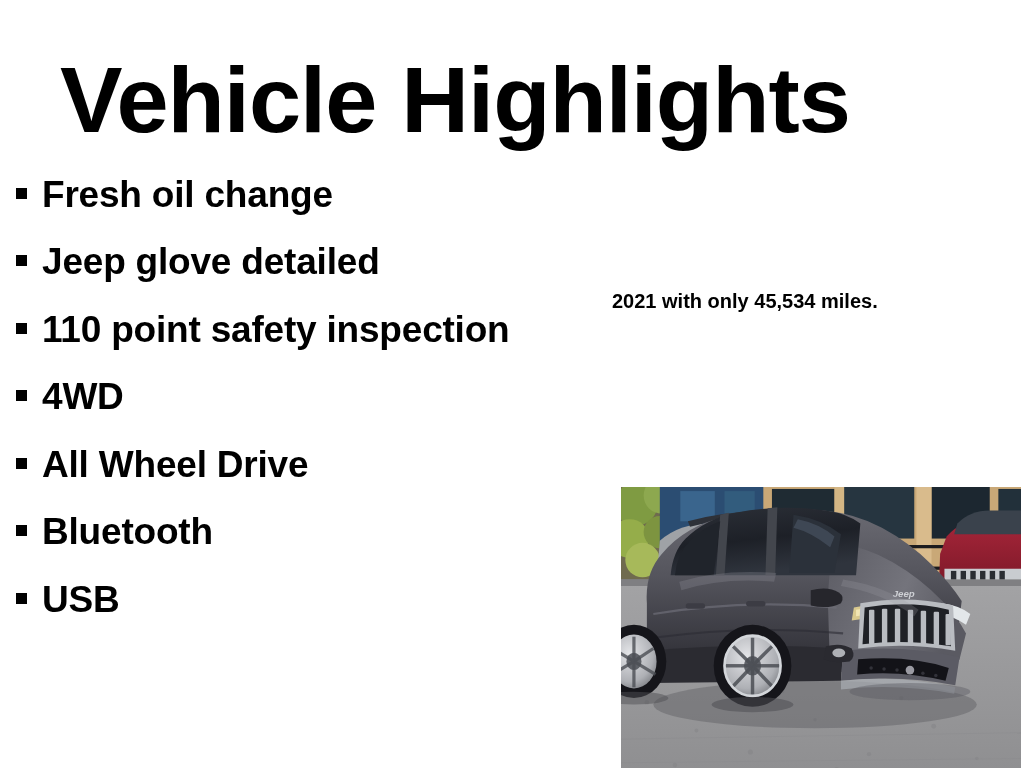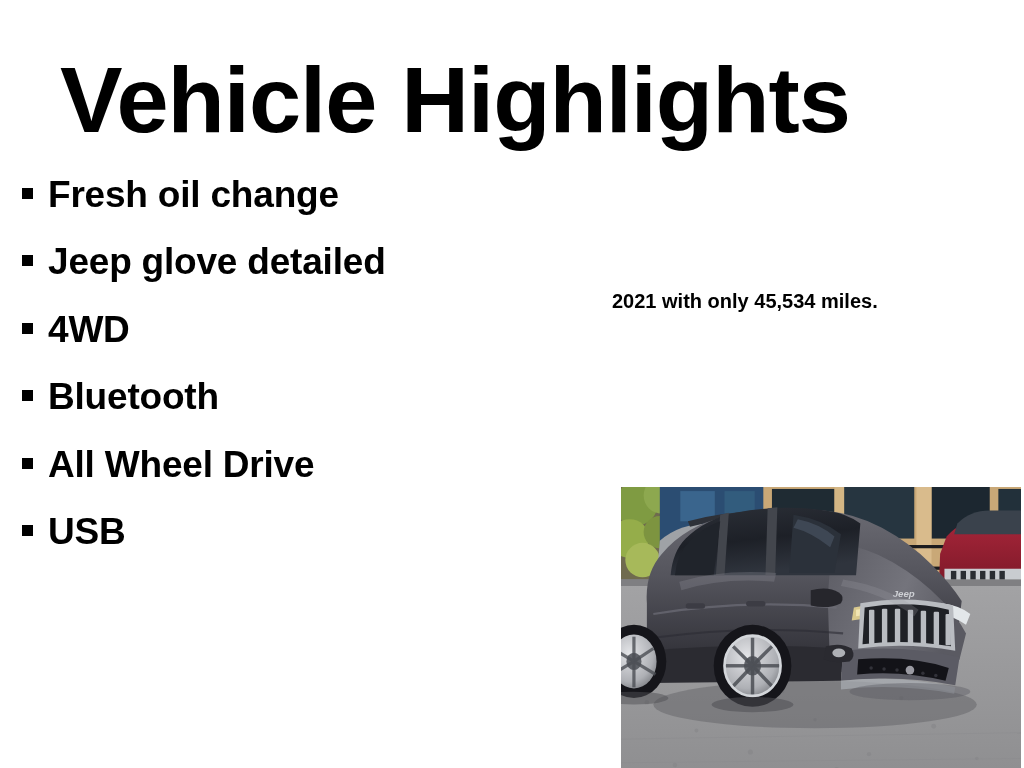--- a/index.html
+++ b/index.html
@@ -31,21 +31,21 @@
     letter-spacing: -1px;
     color: #000000;
     white-space: nowrap;
     transform: scaleX(1.02);
     transform-origin: left top;
   }
 
   
   .highlights {
     position: absolute;
-    left: 18px;
+    left: 12px;
     top: 146px;
     width: 560px;
     margin: 0;
     padding: 0;
     list-style: none;
   }
   .bullet-item {
     position: relative;
     padding-left: 30px;
     margin: 0 0 26px 0;
@@ -103,32 +103,33 @@
     <li class="bullet-item">
       <span class="bullet-marker"></span>
       <span class="bullet-text">Fresh oil change</span>
     </li>
     <li class="bullet-item">
       <span class="bullet-marker"></span>
       <span class="bullet-text">Jeep glove detailed</span>
     </li>
     <li class="bullet-item">
       <span class="bullet-marker"></span>
+      <span class="bullet-text">110 point safety inspection</span>
     </li>
     <li class="bullet-item">
       <span class="bullet-marker"></span>
       <span class="bullet-text">4WD</span>
     </li>
     <li class="bullet-item">
       <span class="bullet-marker"></span>
+      <span class="bullet-text">All Wheel Drive</span>
+    </li>
+    <li class="bullet-item">
+      <span class="bullet-marker"></span>
       <span class="bullet-text">Bluetooth</span>
-    </li>
-    <li class="bullet-item">
-      <span class="bullet-marker"></span>
-      <span class="bullet-text">All Wheel Drive</span>
     </li>
     <li class="bullet-item">
       <span class="bullet-marker"></span>
       <span class="bullet-text">USB</span>
     </li>
   </ul>
 
   <div class="mileage-note">2021 with only 45,534 miles.</div>
 
   <div class="vehicle-photo">

